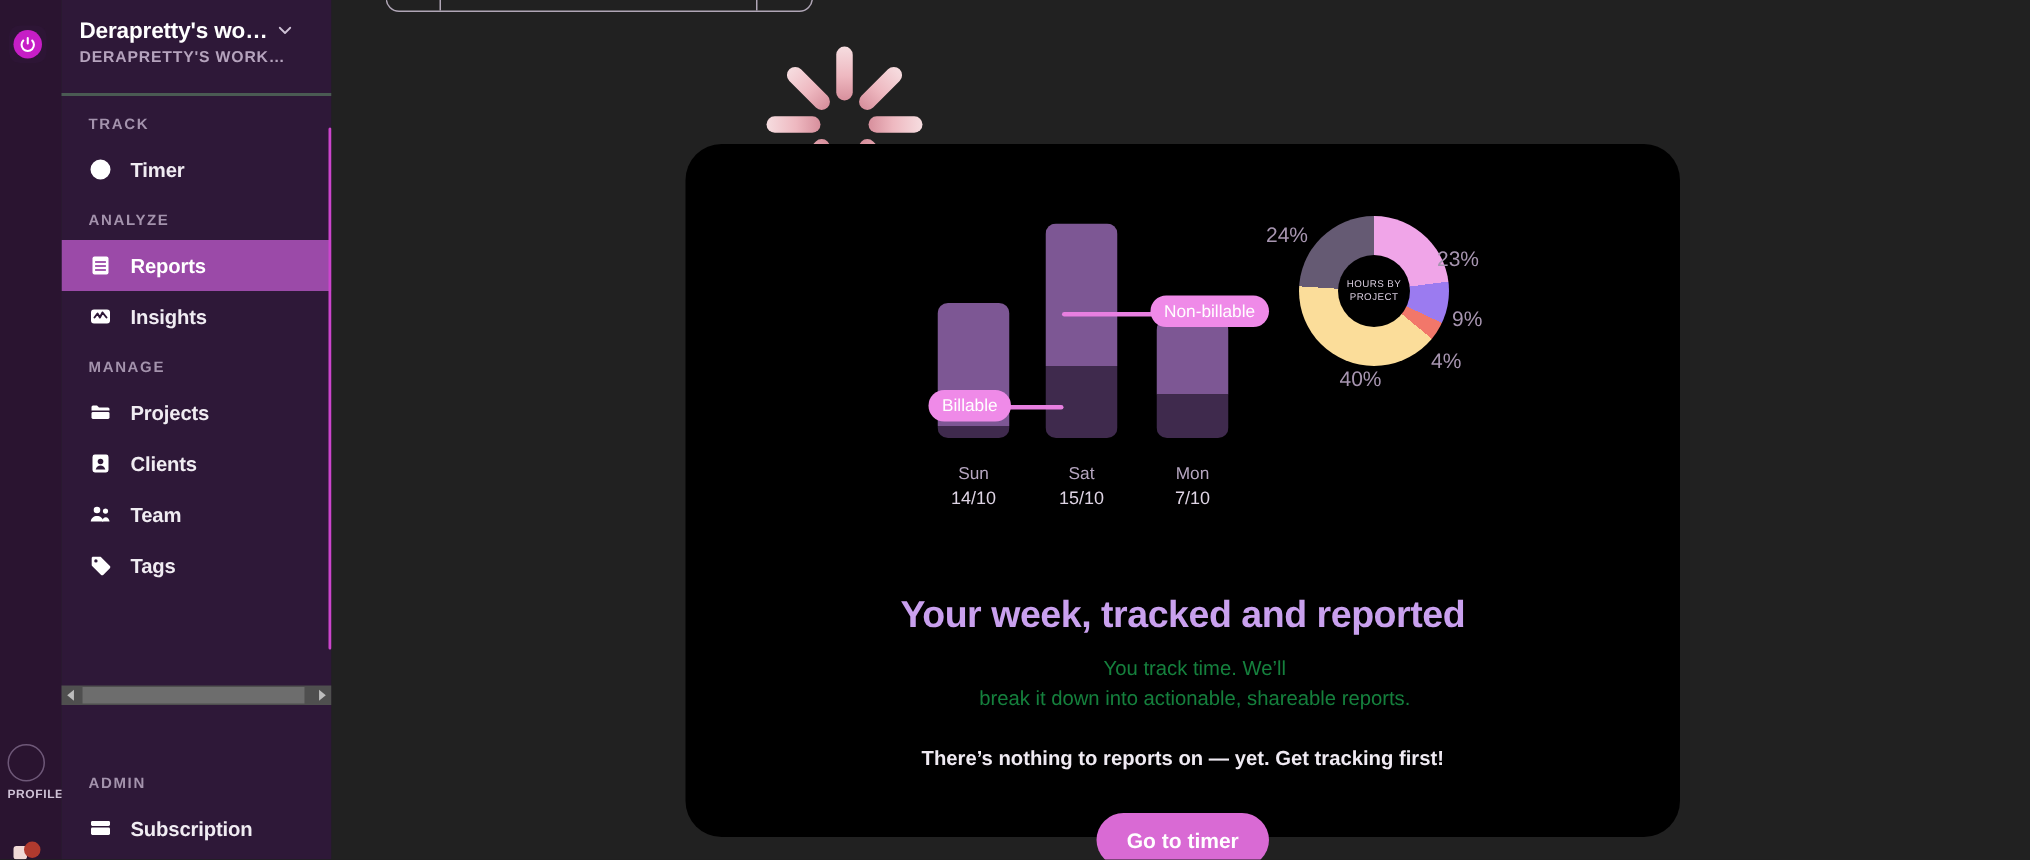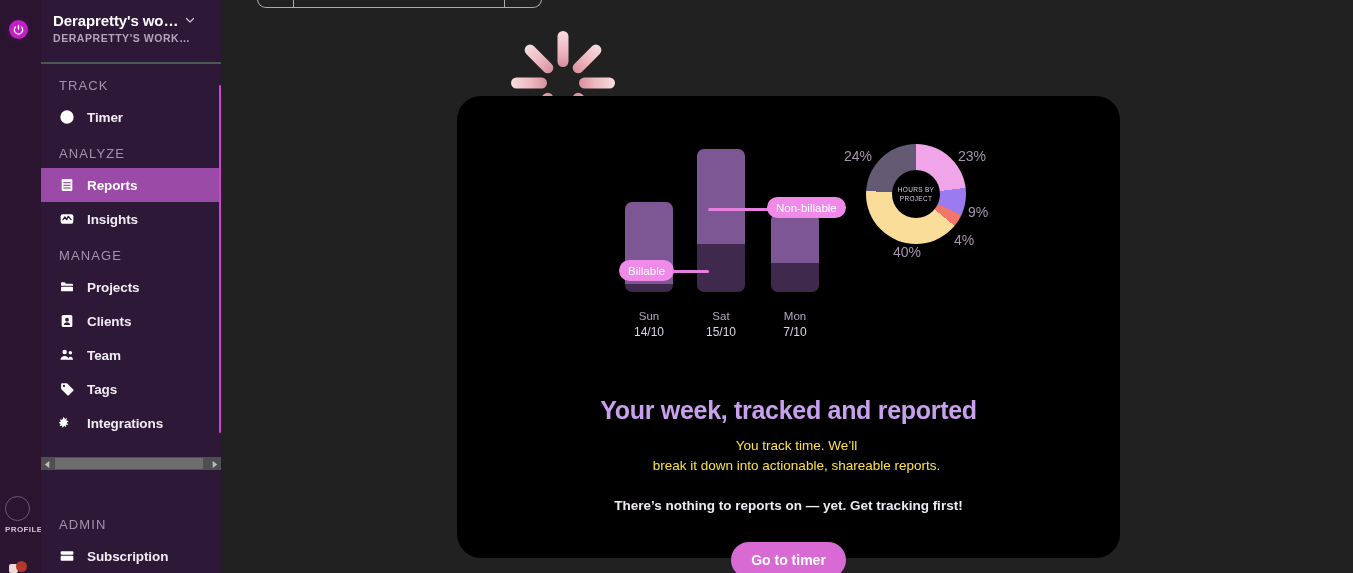--- a/index.html
+++ b/index.html
@@ -73,21 +73,21 @@
   .ws-divider {
     position: absolute; left: 41px; top: 62px; width: 180px; height: 2px;
     background: #4a5a53;
   }
 
   .nav {
     position: absolute; left: 0; top: 66px; width: 180px; height: 395px;
     overflow: hidden;
   }
   .nav-group-label {
-    font-size: 13px; font-weight: 400; color: #a493ad;
+    font-size: 10px; font-weight: 700; color: #a493ad;
     letter-spacing: 1.1px; padding: 12px 0 7px 18px;
   }
   .nav-item {
     display: flex; align-items: center; gap: 12px;
     height: 34px; padding-left: 18px; cursor: pointer;
   }
   .nav-item .label {
     font-size: 13.5px; font-weight: 700; color: #f0ecf2; letter-spacing: -.1px;
   }
   .nav-item.active { background: #9b4aa8; }
@@ -169,21 +169,21 @@
   }
   .donut .hole span { font-size: 6.5px; color: #d7cbdd; letter-spacing: .3px; line-height: 8px; }
   .dlabel { position: absolute; font-size: 14px; color: #a795b0; }
 
   
   .txt { position: absolute; left: 0; top: 300px; width: 663px; text-align: center; }
   .headline {
     font-size: 25px; font-weight: 700; color: #c9a0ee; letter-spacing: -.3px;
   }
   .sub {
-    margin-top: 11px; font-size: 13.5px; color: #fde047; line-height: 20px; padding-left: 16px;
+    margin-top: 11px; font-size: 13.5px; color: #15803d; line-height: 20px; padding-left: 16px;
   }
   .note {
     margin-top: 22px; font-size: 13.5px; font-weight: 700; color: #efeaf2;
   }
   .cta {
     display: inline-block; margin-top: 29px;
     background: #d96ad4; color: #ffffff; border: none;
     border-radius: 20px; padding: 10px 20px;
     font-size: 14px; font-weight: 700; font-family: inherit; cursor: pointer;
   }
@@ -279,26 +279,20 @@
         <path d="M13.4 19c.4-2.6 2-4.2 3.9-4.2 1.9 0 3.4 1.6 3.8 4.2h-7.7z"></path>
       </svg>
       <span class="label">Team</span>
     </div>
     <div class="nav-item">
       <svg class="nav-ico" viewBox="0 0 24 24" fill="#ffffff">
         <path d="M3.2 11.4V4.6c0-.8.6-1.4 1.4-1.4h6.8c.4 0 .8.2 1 .4l9 9c.6.6.6 1.5 0 2.1l-6.7 6.7c-.6.6-1.5.6-2.1 0l-9-9c-.3-.3-.4-.6-.4-1z"></path>
         <circle cx="7.4" cy="7.4" r="1.7" fill="#2e1838"></circle>
       </svg>
       <span class="label">Tags</span>
-    </div>
-    <div class="nav-item">
-      <svg class="nav-ico" viewBox="0 0 24 24" fill="#ffffff">
-        <path d="M7 2.5l2 3.6 3.2-1.7-1.4 4 3.8.6-3.1 2.6 2.7 2.9-4 .1.6 3.9-3.2-2.3-2 3.4-1.2-3.9-3.7 1.3 1.8-3.5-3.4-1.9 3.6-1.4L1 6.6l3.9.5L7 2.5z"></path>
-      </svg>
-      <span class="label">Integrations</span>
     </div>
   </div>
 
   <div class="nav-scroll-v"></div>
 
   <div class="nav-scroll-h">
     <div class="thumb"></div>
     <div class="arrow">
       <svg width="9" height="9" viewBox="0 0 10 10">
           <path d="M7 1L2 5l5 4z" fill="#bdbdbd"></path>
@@ -386,21 +380,21 @@
                background: conic-gradient(
                  #f0a5e8 0deg 82.8deg,
                  #9b7bf0 82.8deg 115.2deg,
                  #f2776a 115.2deg 129.6deg,
                  #fbdd9a 129.6deg 273.6deg,
                  #655a73 273.6deg 360deg);">
           <div class="hole">
             <span>HOURS BY</span>
             <span>PROJECT</span>
           </div>
-          <div class="dlabel" style="left:92px; top:4px;">23%</div>
+          <div class="dlabel" style="left:92px; top:20px;">23%</div>
           <div class="dlabel" style="left:102px; top:60px;">9%</div>
           <div class="dlabel" style="left:88px; top:88px;">4%</div>
           <div class="dlabel" style="left:27px; top:100px;">40%</div>
           <div class="dlabel" style="left:-22px; top:4px;">24%</div>
         </div>
       </div>
 
       <div class="txt">
         <div class="headline">Your week, tracked and reported</div>
         <div class="sub">

